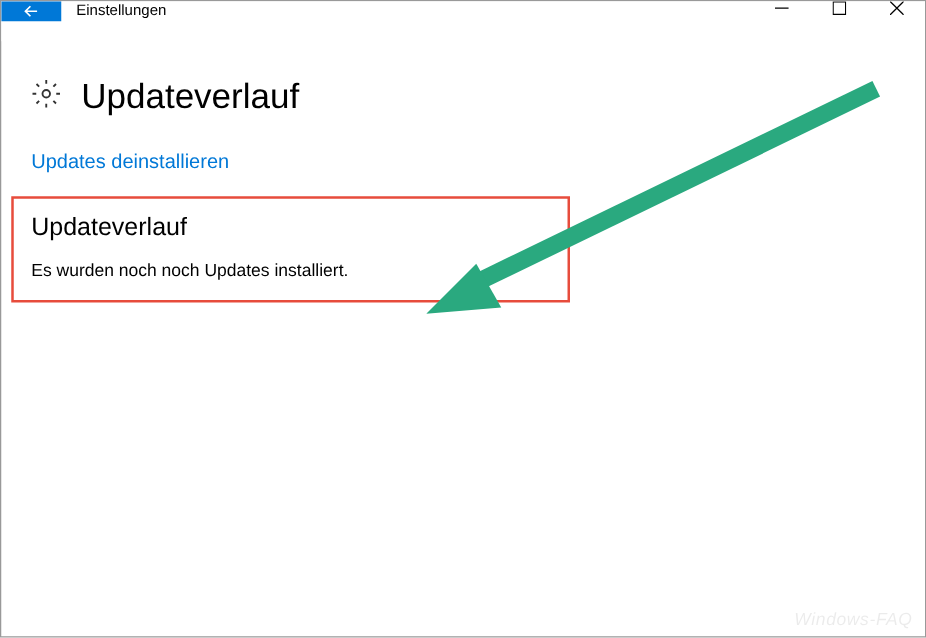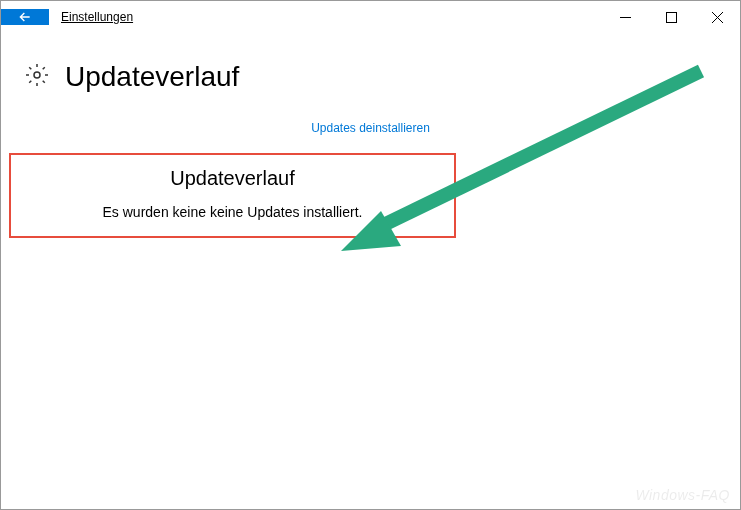--- a/index.html
+++ b/index.html
@@ -12,23 +12,22 @@
       width: 741px;
       height: 510px;
       background: #fff;
       border: 1px solid #999;
       position: relative;
       overflow: hidden;
     }
     .titlebar {
       height: 32px;
       display: flex;
-      align-items: center;
+      align-items: flex-start;
       background: #fff;
-      text-decoration: underline;
     }
     .back-btn {
       width: 48px;
       background: #0078d7;
       display: flex;
       align-items: center;
       justify-content: center;
       color: #fff;
     }
     .back-btn svg {
@@ -55,42 +54,41 @@
       font-size: 14px;
       color: #000;
       font-family: "Segoe UI Symbol", sans-serif;
     }
     .win-btn svg {
       width: 11px;
       height: 11px;
     }
     .content {
       padding: 20px 24px;
-      text-align: center;
     }
     .page-header {
       display: flex;
       align-items: center;
       gap: 16px;
       margin-bottom: 28px;
       margin-top: 8px;
     }
     .gear-icon svg {
       width: 24px;
       height: 24px;
       color: #333;
     }
     .page-title {
       font-size: 28px;
       font-weight: 300;
       color: #000;
     }
     .link-item {
       color: #0078d7;
-      font-size: 12px;
+      font-size: 16px;
       margin-bottom: 18px;
       cursor: pointer;
     }
     .highlight-box {
       border: 2px solid #e74c3c;
       padding: 12px 14px 16px 14px;
       margin-left: -16px;
       margin-right: 260px;
       margin-top: 18px;
     }
@@ -158,21 +156,21 @@
         <path d="M12 1v3m0 16v3M4.2 4.2l2.1 2.1m11.4 11.4 2.1 2.1M1 12h3m16 0h3M4.2 19.8l2.1-2.1M17.7 6.3l2.1-2.1"></path>
       </svg>
     </span>
     <div class="page-title">Updateverlauf</div>
   </div>
 
   <div class="link-item">Updates deinstallieren</div>
 
   <div class="highlight-box">
     <div class="section-heading">Updateverlauf</div>
-    <div class="section-body">Es wurden keine keine Updates installiert.</div>
+    <div class="section-body">Es wurden noch noch Updates installiert.</div>
   </div>
 </div>
 
 <svg class="arrow-annot" width="380" height="200">
   <defs>
     <marker id="arrhead" markerWidth="8" markerHeight="8" refX="3" refY="4" orient="auto">
       <polygon points="0 0, 8 4, 0 8" fill="#2aa97f"></polygon>
     </marker>
   </defs>
   <line x1="360" y1="10" x2="30" y2="170" stroke="#2aa97f" stroke-width="14"></line>

